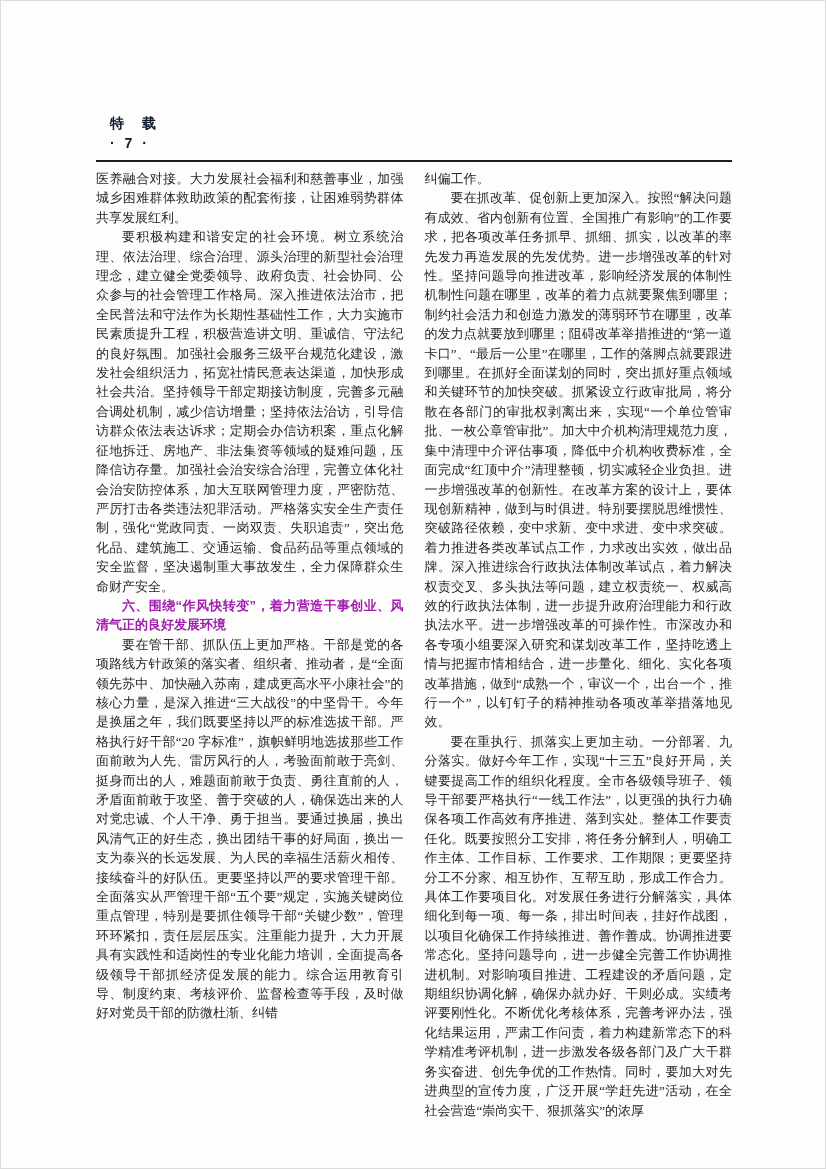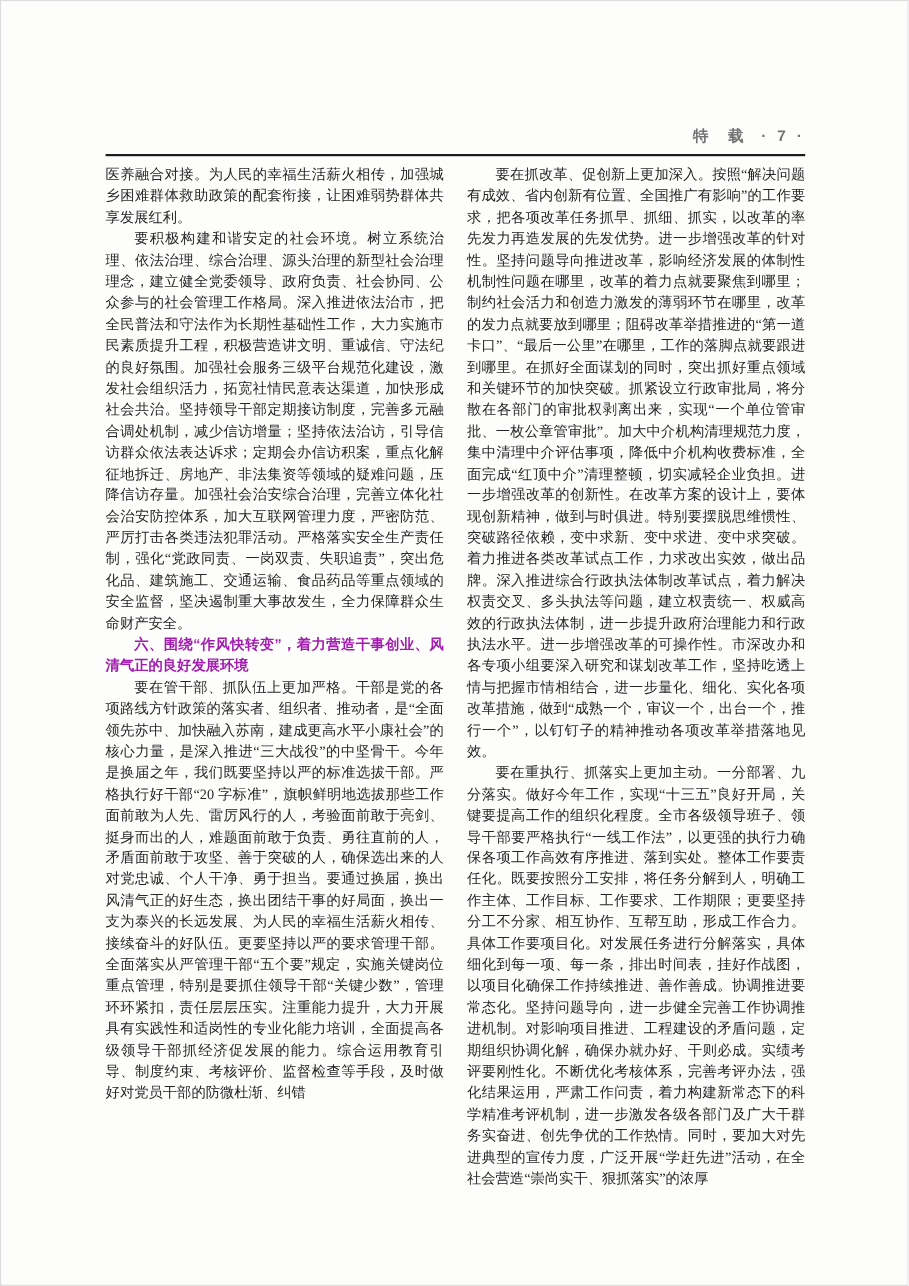--- a/index.html
+++ b/index.html
@@ -25,21 +25,22 @@
     width: 636px;
   }
   .page-header {
     display: flex;
     justify-content: flex-end;
     align-items: baseline;
     font-family: "Liberation Sans", "DejaVu Sans", sans-serif;
     font-weight: bold;
     font-size: 14px;
     line-height: 20px;
-    color: #737373;
+    color: #0f172a;
+    flex-direction: column;
   }
   .section-label {
     letter-spacing: 2px;
   }
   .page-number {
     margin-left: 14px;
     letter-spacing: 3px;
     font-weight: bold;
   }
   .header-rule {
@@ -82,26 +83,27 @@
     <div class="page-header">
       <span class="section-label">特　载</span>
       <span class="page-number">· 7 ·</span>
     </div>
 
     <div class="header-rule"></div>
 
     <div class="columns">
 
       <div class="col">
-        <p class="cont">医养融合对接。为人民的幸福生活薪火相传，加强城乡困难群体救助政策的配套衔接，让困难弱势群体共享发展红利。</p>
+        <p class="cont">医养融合对接。大力发展社会福利和慈善事业，加强城乡困难群体救助政策的配套衔接，让困难弱势群体共享发展红利。</p>
         <p>要积极构建和谐安定的社会环境。树立系统治理、依法治理、综合治理、源头治理的新型社会治理理念，建立健全党委领导、政府负责、社会协同、公众参与的社会管理工作格局。深入推进依法治市，把全民普法和守法作为长期性基础性工作，大力实施市民素质提升工程，积极营造讲文明、重诚信、守法纪的良好氛围。加强社会服务三级平台规范化建设，激发社会组织活力，拓宽社情民意表达渠道，加快形成社会共治。坚持领导干部定期接访制度，完善多元融合调处机制，减少信访增量；坚持依法治访，引导信访群众依法表达诉求；定期会办信访积案，重点化解征地拆迁、房地产、非法集资等领域的疑难问题，压降信访存量。加强社会治安综合治理，完善立体化社会治安防控体系，加大互联网管理力度，严密防范、严厉打击各类违法犯罪活动。严格落实安全生产责任制，强化“党政同责、一岗双责、失职追责”，突出危化品、建筑施工、交通运输、食品药品等重点领域的安全监督，坚决遏制重大事故发生，全力保障群众生命财产安全。</p>
         <p class="heading">六、围绕“作风快转变”，着力营造干事创业、风清气正的良好发展环境</p>
         <p>要在管干部、抓队伍上更加严格。干部是党的各项路线方针政策的落实者、组织者、推动者，是“全面领先苏中、加快融入苏南，建成更高水平小康社会”的核心力量，是深入推进“三大战役”的中坚骨干。今年是换届之年，我们既要坚持以严的标准选拔干部。严格执行好干部“20 字标准”，旗帜鲜明地选拔那些工作面前敢为人先、雷厉风行的人，考验面前敢于亮剑、挺身而出的人，难题面前敢于负责、勇往直前的人，矛盾面前敢于攻坚、善于突破的人，确保选出来的人对党忠诚、个人干净、勇于担当。要通过换届，换出风清气正的好生态，换出团结干事的好局面，换出一支为泰兴的长远发展、为人民的幸福生活薪火相传、接续奋斗的好队伍。更要坚持以严的要求管理干部。全面落实从严管理干部“五个要”规定，实施关键岗位重点管理，特别是要抓住领导干部“关键少数”，管理环环紧扣，责任层层压实。注重能力提升，大力开展具有实践性和适岗性的专业化能力培训，全面提高各级领导干部抓经济促发展的能力。综合运用教育引导、制度约束、考核评价、监督检查等手段，及时做好对党员干部的防微杜渐、纠错</p>
       </div>
 
       <div class="col">
+        <p class="cont">纠偏工作。</p>
         <p>要在抓改革、促创新上更加深入。按照“解决问题有成效、省内创新有位置、全国推广有影响”的工作要求，把各项改革任务抓早、抓细、抓实，以改革的率先发力再造发展的先发优势。进一步增强改革的针对性。坚持问题导向推进改革，影响经济发展的体制性机制性问题在哪里，改革的着力点就要聚焦到哪里；制约社会活力和创造力激发的薄弱环节在哪里，改革的发力点就要放到哪里；阻碍改革举措推进的“第一道卡口”、“最后一公里”在哪里，工作的落脚点就要跟进到哪里。在抓好全面谋划的同时，突出抓好重点领域和关键环节的加快突破。抓紧设立行政审批局，将分散在各部门的审批权剥离出来，实现“一个单位管审批、一枚公章管审批”。加大中介机构清理规范力度，集中清理中介评估事项，降低中介机构收费标准，全面完成“红顶中介”清理整顿，切实减轻企业负担。进一步增强改革的创新性。在改革方案的设计上，要体现创新精神，做到与时俱进。特别要摆脱思维惯性、突破路径依赖，变中求新、变中求进、变中求突破。着力推进各类改革试点工作，力求改出实效，做出品牌。深入推进综合行政执法体制改革试点，着力解决权责交叉、多头执法等问题，建立权责统一、权威高效的行政执法体制，进一步提升政府治理能力和行政执法水平。进一步增强改革的可操作性。市深改办和各专项小组要深入研究和谋划改革工作，坚持吃透上情与把握市情相结合，进一步量化、细化、实化各项改革措施，做到“成熟一个，审议一个，出台一个，推行一个”，以钉钉子的精神推动各项改革举措落地见效。</p>
         <p>要在重执行、抓落实上更加主动。一分部署、九分落实。做好今年工作，实现“十三五”良好开局，关键要提高工作的组织化程度。全市各级领导班子、领导干部要严格执行“一线工作法”，以更强的执行力确保各项工作高效有序推进、落到实处。整体工作要责任化。既要按照分工安排，将任务分解到人，明确工作主体、工作目标、工作要求、工作期限；更要坚持分工不分家、相互协作、互帮互助，形成工作合力。具体工作要项目化。对发展任务进行分解落实，具体细化到每一项、每一条，排出时间表，挂好作战图，以项目化确保工作持续推进、善作善成。协调推进要常态化。坚持问题导向，进一步健全完善工作协调推进机制。对影响项目推进、工程建设的矛盾问题，定期组织协调化解，确保办就办好、干则必成。实绩考评要刚性化。不断优化考核体系，完善考评办法，强化结果运用，严肃工作问责，着力构建新常态下的科学精准考评机制，进一步激发各级各部门及广大干群务实奋进、创先争优的工作热情。同时，要加大对先进典型的宣传力度，广泛开展“学赶先进”活动，在全社会营造“崇尚实干、狠抓落实”的浓厚</p>
       </div>
 
     </div>
   </div>
 </div>
 
 </body></html>

